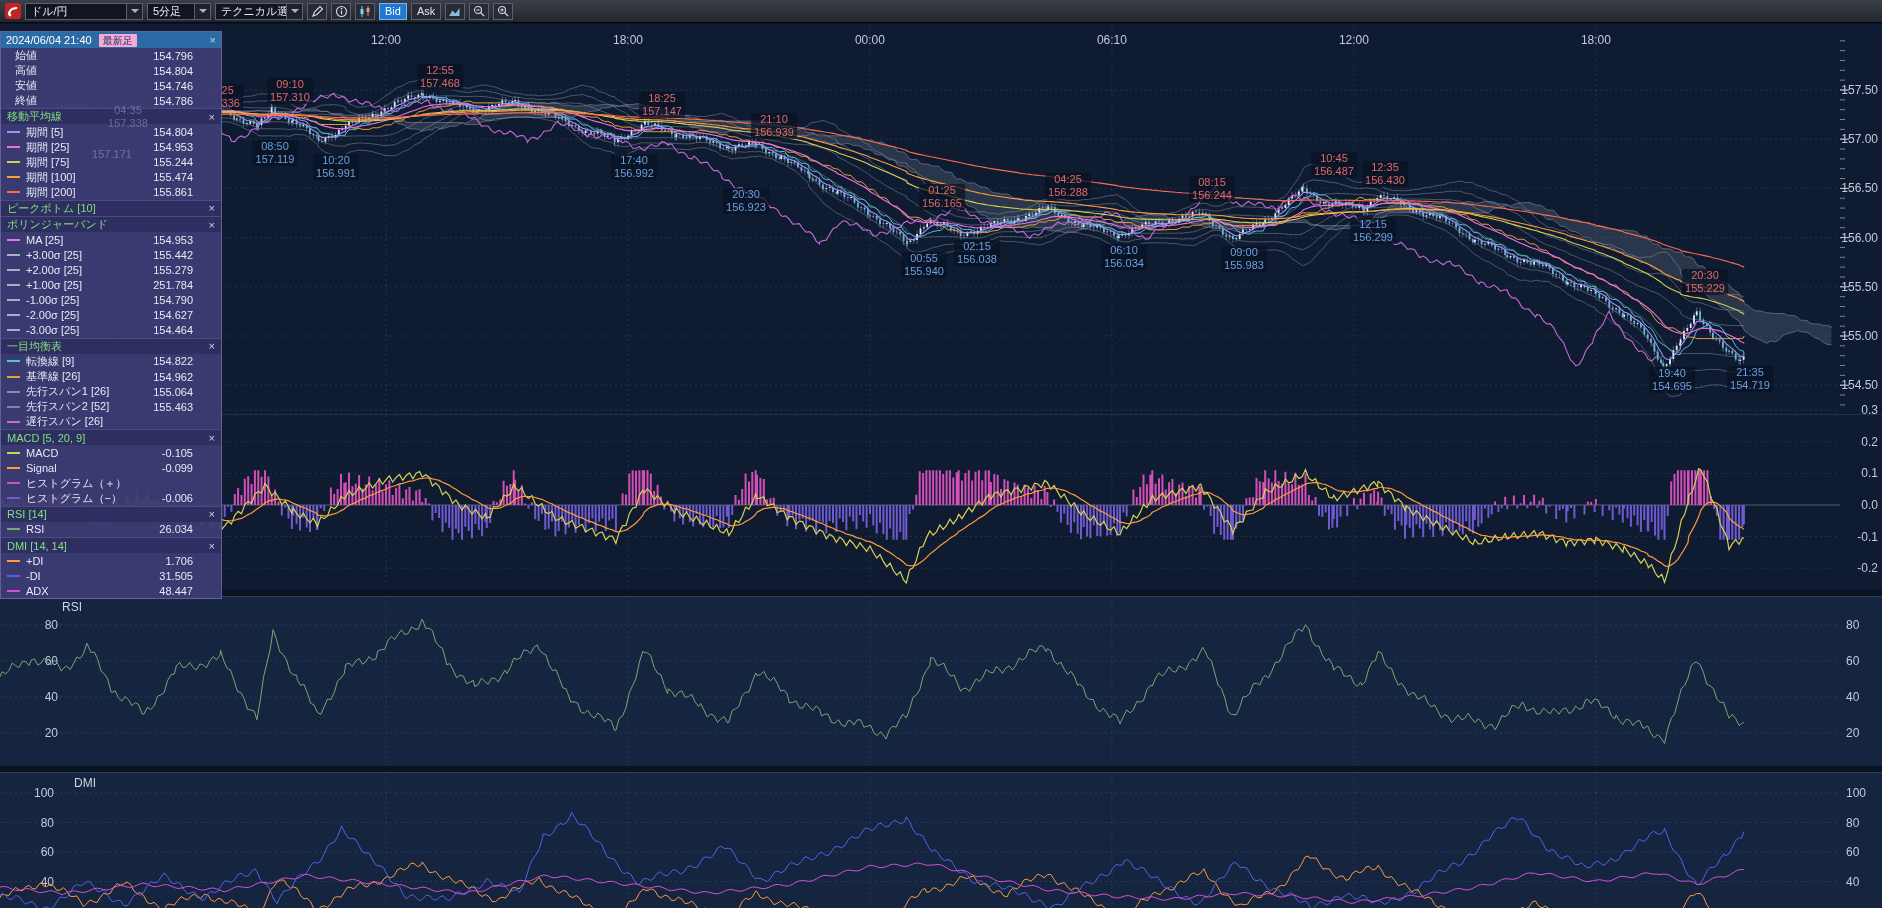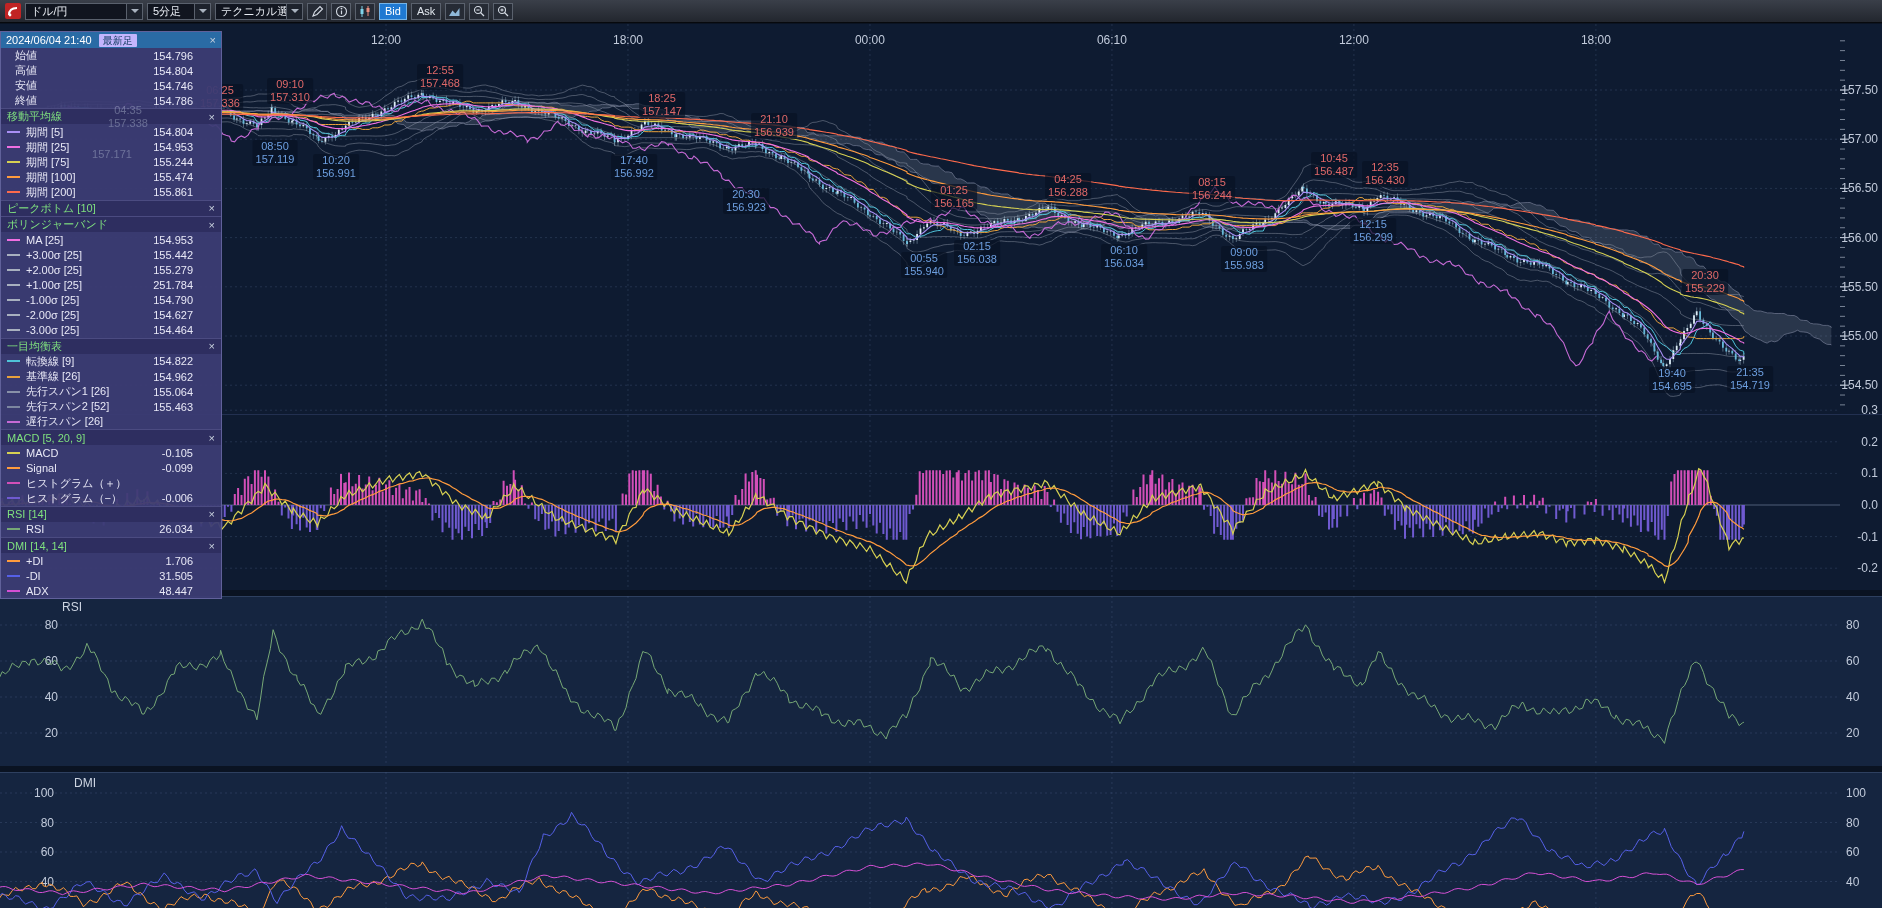--- a/index.html
+++ b/index.html
@@ -18,21 +18,21 @@
     display:flex;align-items:center;justify-content:center;}
   .tri{width:0;height:0;border:4px solid transparent;border-top-color:#a9b2be;margin-top:4px;}
   .tb-btn{height:17px;min-width:20px;background:#262b35;border:1px solid #5a616d;color:#dfe5ec;
     font-size:11px;display:flex;align-items:center;justify-content:center;padding:0 5px;box-sizing:border-box;cursor:pointer;}
   .tb-btn.active{background:#1f79d2;border-color:#74b4e8;color:#fff;}
   .tb-btn.icon{padding:0 2px;}
   
   #sidebar{position:absolute;left:0;top:31px;width:222px;z-index:5;font-size:11px;
     background:rgba(60,60,116,0.95);border:1px solid rgba(130,130,190,0.55);box-sizing:border-box;}
   .sb-head{height:16px;background:#2a6ba5;display:flex;align-items:center;padding:0 5px;color:#fff;}
-  .badge{background:#c4b5fd;color:#123c61;font-size:10px;padding:0 4px;margin-left:7px;height:13px;line-height:13px;border-radius:1px;}
+  .badge{background:#f9a8d4;color:#123c61;font-size:10px;padding:0 4px;margin-left:7px;height:13px;line-height:13px;border-radius:1px;}
   .x{margin-left:auto;color:#c9d2de;cursor:pointer;padding-left:6px;font-size:11px;}
   .sb-sec{height:15.1px;background:#2e2e60;color:#7fe07f;display:flex;align-items:center;
     padding:0 6px;border-top:1px solid rgba(110,110,170,0.45);}
   .sb-row{height:15.1px;display:flex;align-items:center;padding:0 6px;color:#e8e8f6;}
   .sb-row.nosw .lbl{margin-left:8px;}
   .sw{width:13px;height:2px;margin-right:6px;flex:none;}
   .lbl{white-space:nowrap;}
   .val{margin-left:auto;padding-right:22px;}
   
   #chart-svg{position:absolute;left:0;top:0;z-index:1;}
@@ -317,21 +317,21 @@
       <div>157.468</div>
     </div>
     <div class="ann peak" style="left: 662px; top: 92px;">
       <div>18:25</div>
       <div>157.147</div>
     </div>
     <div class="ann peak" style="left: 774px; top: 113px;">
       <div>21:10</div>
       <div>156.939</div>
     </div>
-    <div class="ann peak" style="left: 942px; top: 184px; margin-left: 12px;">
+    <div class="ann peak" style="left: 942px; top: 184px;">
       <div>01:25</div>
       <div>156.165</div>
     </div>
     <div class="ann peak" style="left: 1068px; top: 173px;">
       <div>04:25</div>
       <div>156.288</div>
     </div>
     <div class="ann peak" style="left: 1212px; top: 176px;">
       <div>08:15</div>
       <div>156.244</div>

